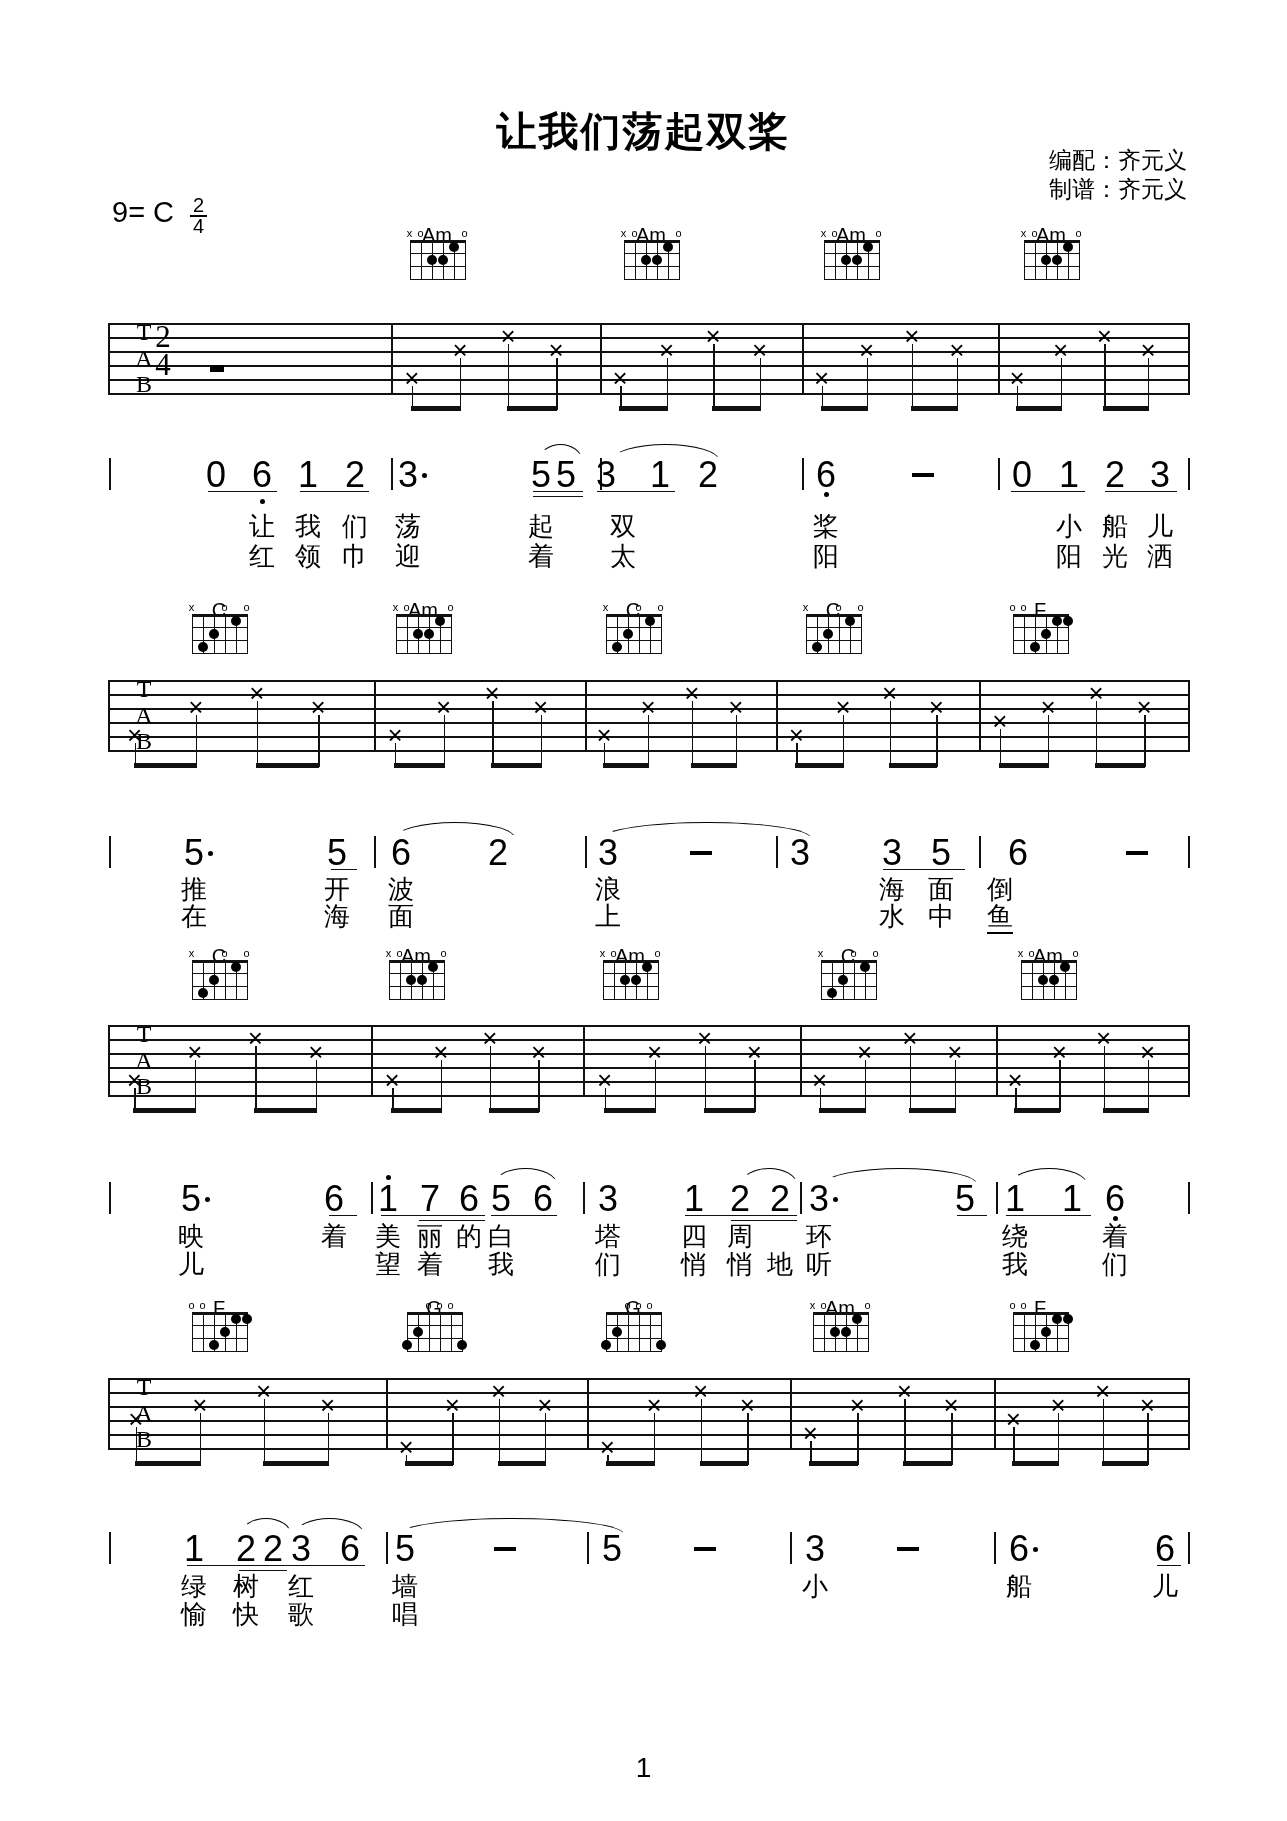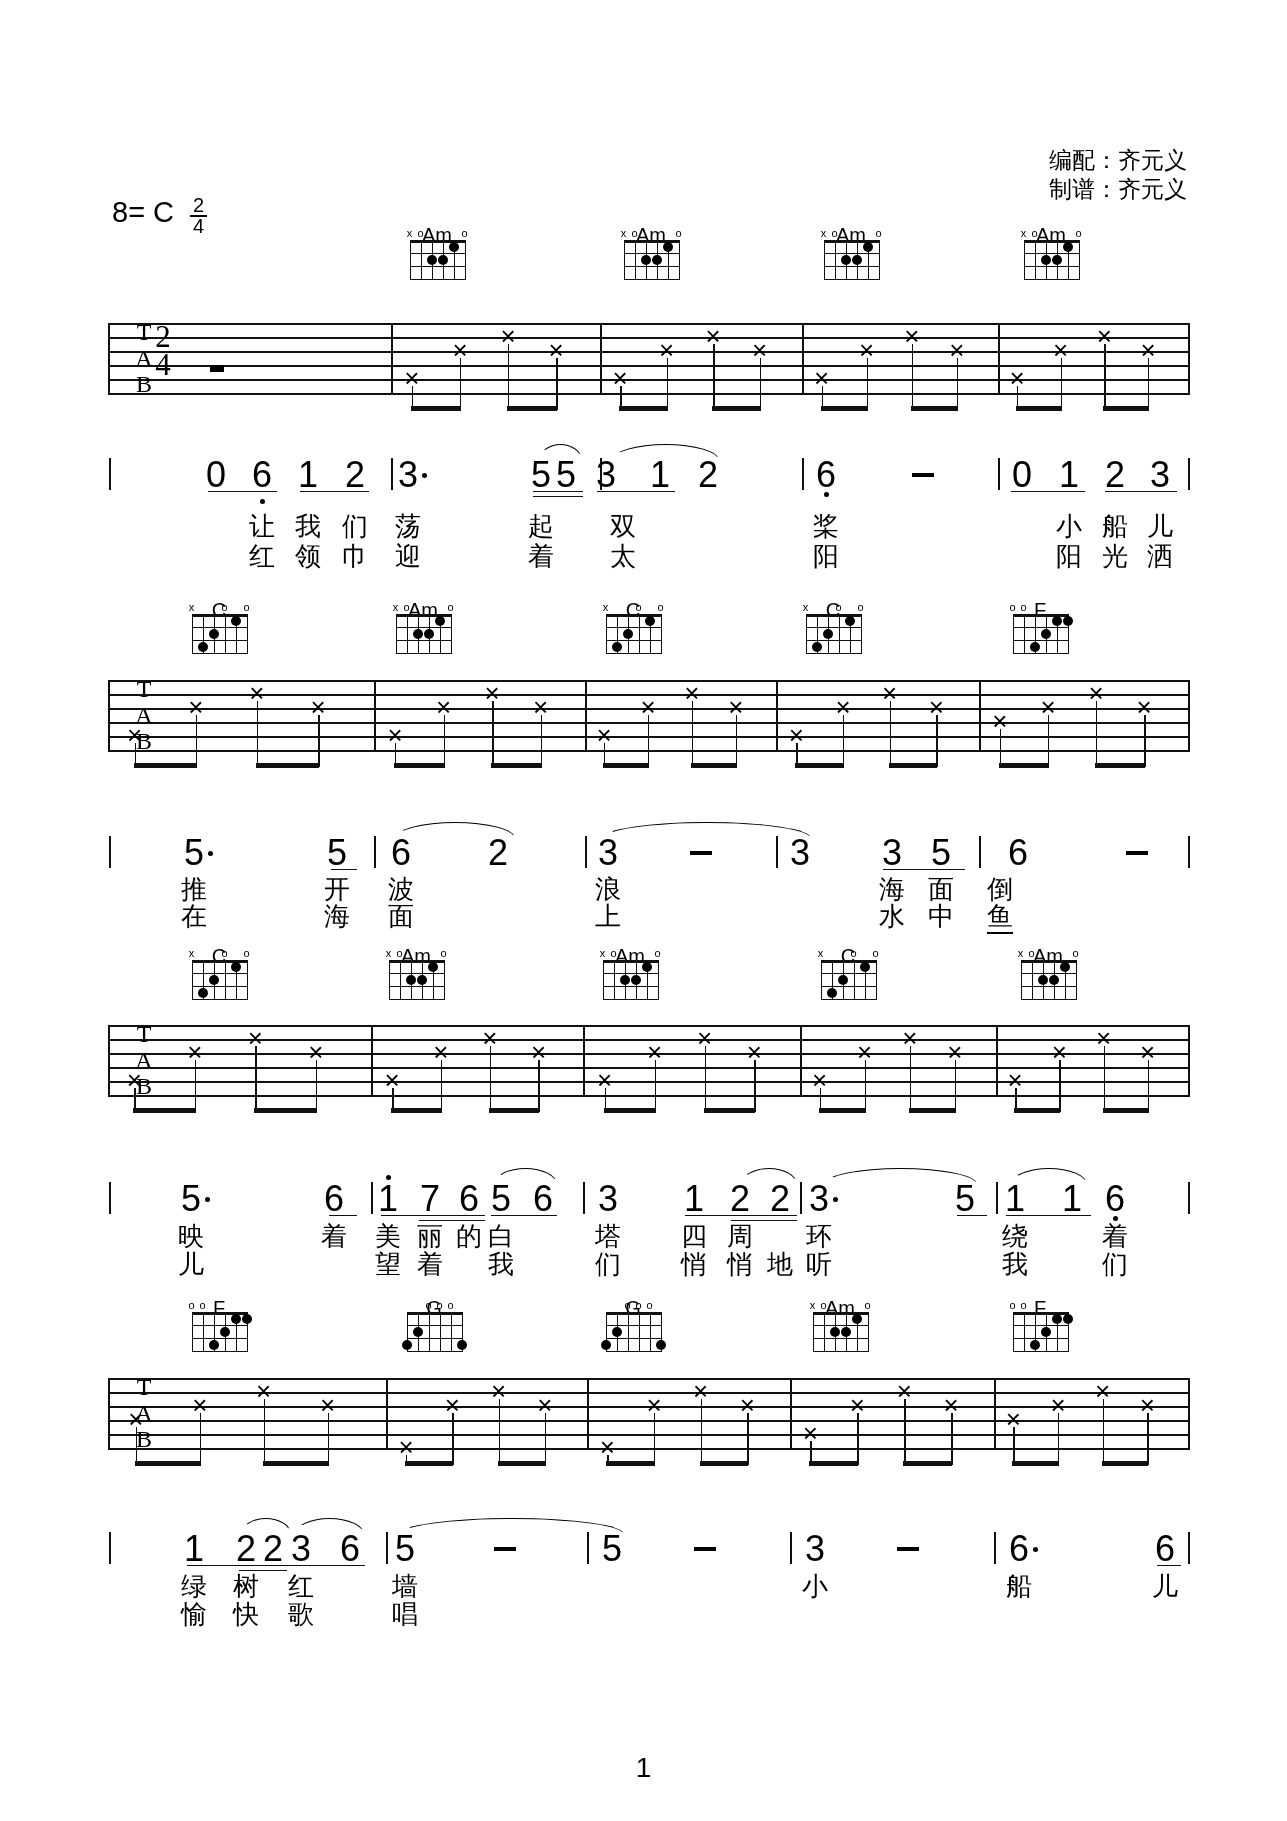--- a/index.html
+++ b/index.html
@@ -25,22 +25,23 @@
   .chordlabel{font-size:20px;text-align:center;}
   .marker{font-size:11px;line-height:10px;text-align:center;}
   .strumx{font-size:26px;line-height:22px;text-align:center;font-weight:400;}
   .dot{border-radius:50%;background:#000;}
   .slur{border:1.7px solid transparent;border-top-color:#000;border-radius:50% 50% 0 0 / 100% 100% 0 0;}
 </style>
 </head>
 <body>
 
 <div id="stage">
+  <h1 id="song-title">让我们荡起双桨</h1>
   <div id="key-sig">
-    <span>8= C</span>
+    <span>9= C</span>
     <span class="frac">
       <span class="num">2</span>
       <span class="fbar"></span>
       <span class="den">4</span>
     </span>
   </div>
   <div id="credits">
     <div>编配：齐元义</div>
     <div>制谱：齐元义</div>
   </div>

